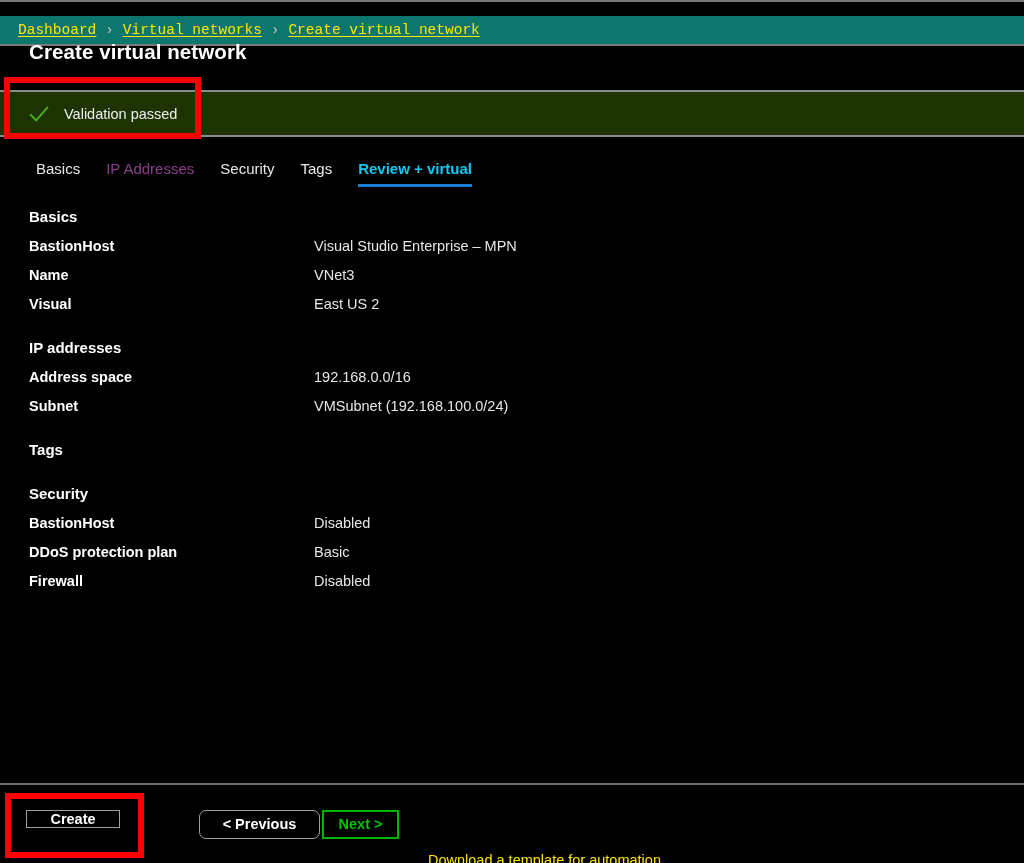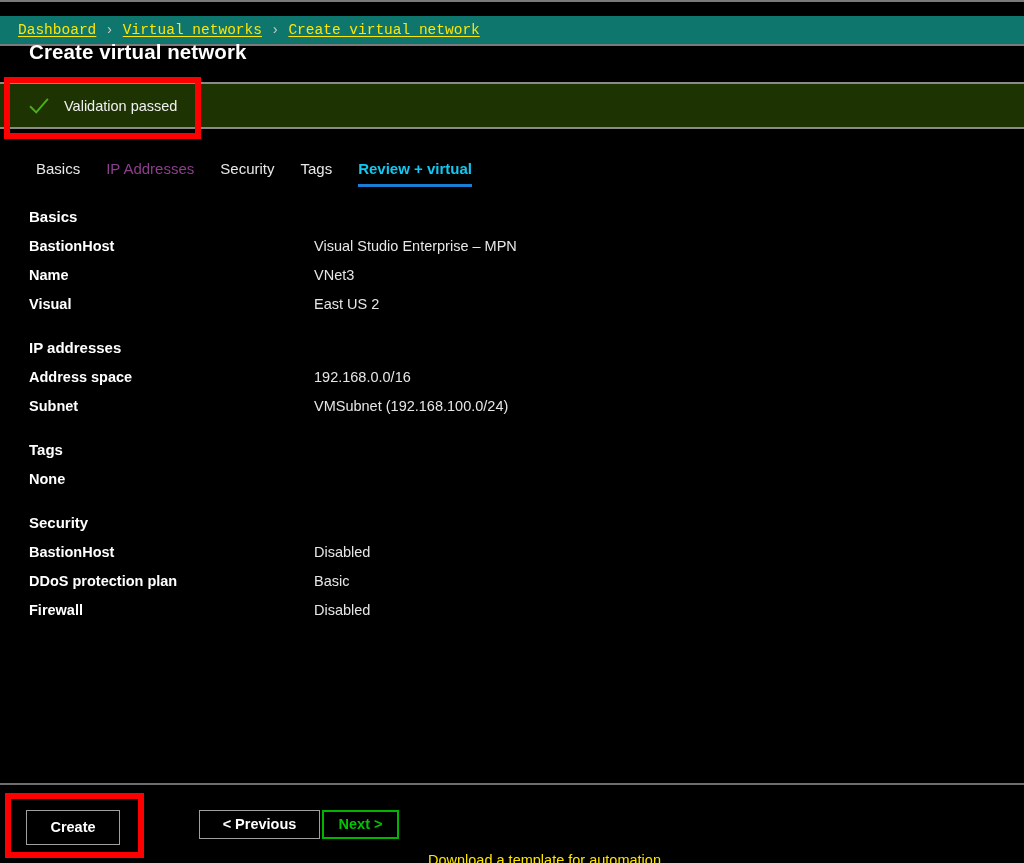--- a/index.html
+++ b/index.html
@@ -60,21 +60,21 @@
     left: 29px; top: 40px;
     font-size: 20.5px;
     font-weight: bold;
     letter-spacing: .1px;
     color: #ffffff;
   }
 
   
   .validation-banner {
     position: absolute;
-    left: 0; top: 82px;
+    left: 0; top: 90px;
     width: 1024px; height: 47px;
     background: #1d3302;
     border-top: 2px solid #8a8a8a;
     border-bottom: 2px solid #8a8a8a;
     box-sizing: border-box;
     display: flex;
     align-items: center;
     padding-left: 28px;
   }
   .check-icon {
@@ -179,26 +179,26 @@
     cursor: pointer;
     text-align: center;
     line-height: 1;
     display: flex;
     align-items: center;
     justify-content: center;
   }
   .btn-create {
     position: absolute;
     left: 26px; top: 810px;
-    width: 94px; height: 35px;
+    width: 94px; height: 18px;
   }
   .btn-previous {
     position: absolute;
     left: 199px; top: 810px;
-    width: 121px; height: 29px;
+    width: 121px; height: 29px; border-radius: 7px;
   }
   .btn-next {
     position: absolute;
     left: 322px; top: 810px;
     width: 77px; height: 29px;
     border: 2px solid #00b400;
     color: #00c400;
   }
   .download-link {
     position: absolute;
@@ -287,21 +287,20 @@
     <div class="row">
       <div class="row-label">Subnet</div>
       <div class="row-value">VMSubnet (192.168.100.0/24)</div>
     </div>
   </div>
 
   <div class="section-gap"></div>
 
   <div>
     <div class="section-head">Tags</div>
-    <div class="plain-line">None</div>
   </div>
 
   <div class="section-gap"></div>
 
   <div>
     <div class="section-head">Security</div>
     <div class="row">
       <div class="row-label">BastionHost</div>
       <div class="row-value">Disabled</div>
     </div>

